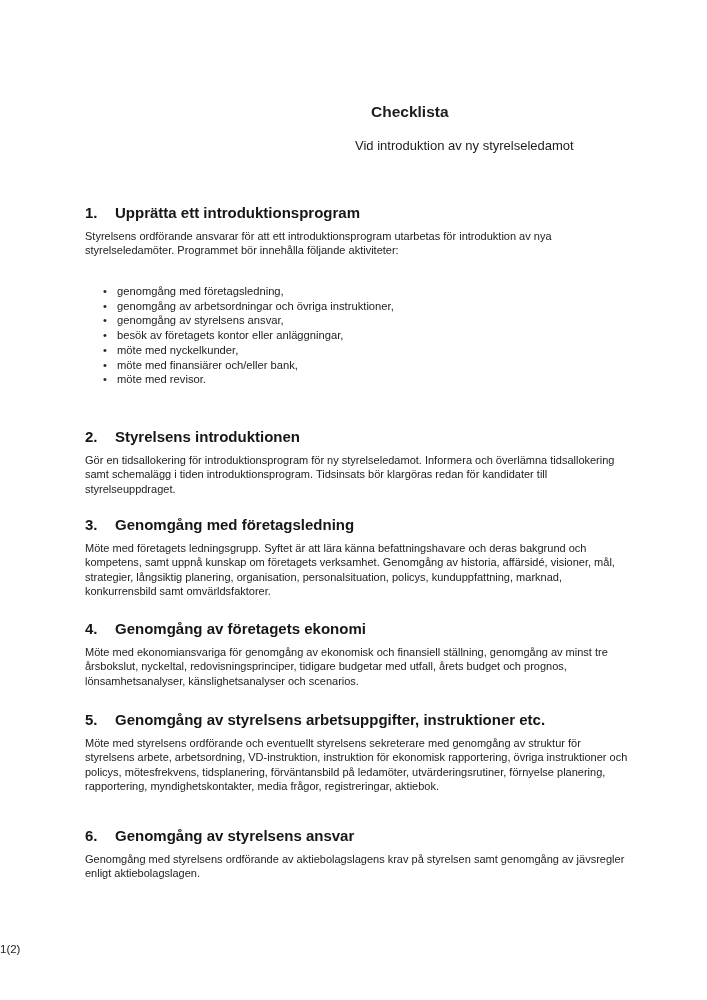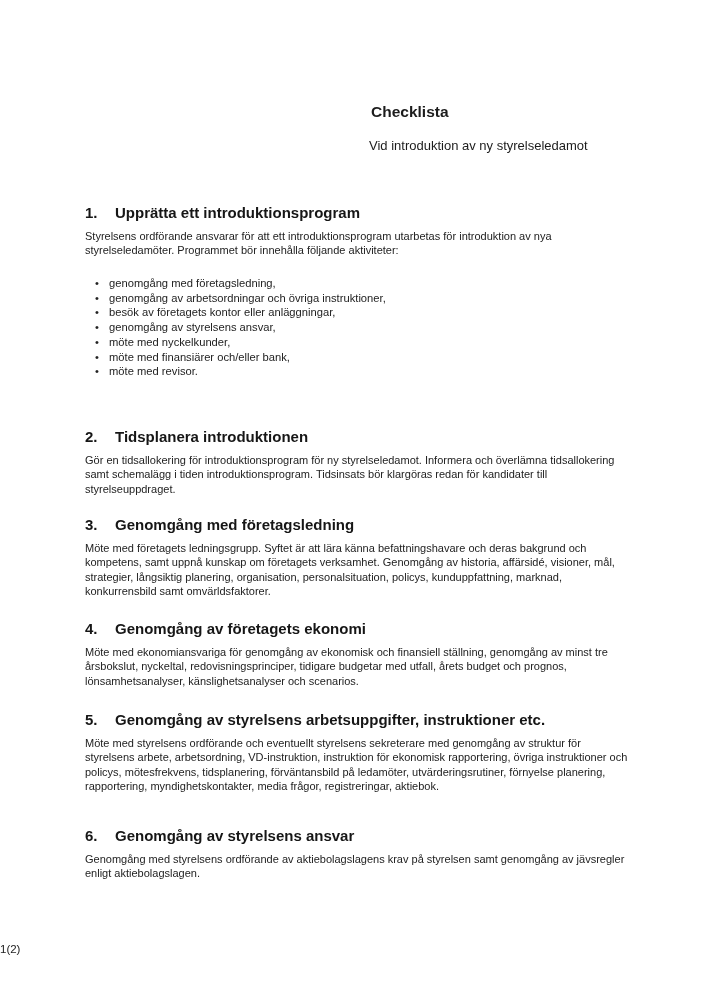--- a/index.html
+++ b/index.html
@@ -26,21 +26,21 @@
   }
   .doc-title {
     font-size: 15.5px;
     font-weight: bold;
     line-height: 20px;
     margin: 16px;
   }
   .doc-subtitle {
     font-size: 13px;
     line-height: 16px;
-    margin: 14px;
+    margin: 0;
   }
 
   
   .sec {
     position: absolute;
     left: 85px;
     width: 548px;
   }
   .sec-heading {
     margin: 0;
@@ -70,21 +70,21 @@
   .s4 { top: 620px; }
   .s5 { top: 711px; }
   .s6 { top: 827px; }
 
   
   .bullet-list {
     position: absolute;
     left: 0;
     top: 68px;
     width: 548px;
-    margin: 4px;
+    margin: 12px;
     padding: 0;
     list-style: none;
     font-size: 11.2px;
     line-height: 14.7px;
     color: #222222;
   }
   .bullet-list li {
     position: relative;
     padding-left: 20px;
   }
@@ -119,32 +119,32 @@
 
   <section class="sec s1">
     <h2 class="sec-heading">
       <span class="sec-num">1.</span>
       <span class="sec-title">Upprätta ett introduktionsprogram</span>
     </h2>
     <p class="sec-body">Styrelsens ordförande ansvarar för att ett introduktionsprogram utarbetas för introduktion av nya styrelseledamöter. Programmet bör innehålla följande aktiviteter:</p>
     <ul class="bullet-list">
       <li>genomgång med företagsledning,</li>
       <li>genomgång av arbetsordningar och övriga instruktioner,</li>
+      <li>genomgång av styrelsens ansvar,</li>
       <li>besök av företagets kontor eller anläggningar,</li>
-      <li>genomgång av styrelsens ansvar,</li>
       <li>möte med nyckelkunder,</li>
       <li>möte med finansiärer och/eller bank,</li>
       <li>möte med revisor.</li>
     </ul>
   </section>
 
   <section class="sec s2">
     <h2 class="sec-heading">
       <span class="sec-num">2.</span>
-      <span class="sec-title">Tidsplanera introduktionen</span>
+      <span class="sec-title">Styrelsens introduktionen</span>
     </h2>
     <p class="sec-body">Gör en tidsallokering för introduktionsprogram för ny styrelseledamot. Informera och överlämna tidsallokering samt schemalägg i tiden introduktionsprogram. Tidsinsats bör klargöras redan för kandidater till styrelseuppdraget.</p>
   </section>
 
   <section class="sec s3">
     <h2 class="sec-heading">
       <span class="sec-num">3.</span>
       <span class="sec-title">Genomgång med företagsledning</span>
     </h2>
     <p class="sec-body">Möte med företagets ledningsgrupp. Syftet är att lära känna befattningshavare och deras bakgrund och kompetens, samt uppnå kunskap om företagets verksamhet. Genomgång av historia, affärsidé, visioner, mål, strategier, långsiktig planering, organisation, personalsituation, policys, kunduppfattning, marknad, konkurrensbild samt omvärldsfaktorer.</p>

